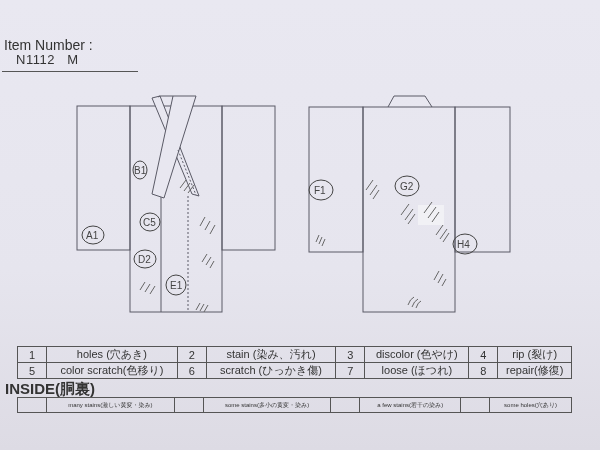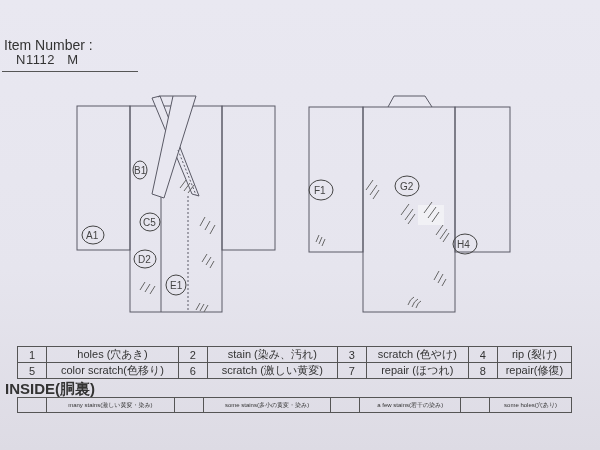--- a/index.html
+++ b/index.html
@@ -85,31 +85,31 @@
 </svg>
 
 <table class="legend">
   <tbody>
       <tr>
     <td class="num">1</td>
     <td>holes (穴あき)</td>
     <td class="num">2</td>
     <td>stain (染み、汚れ)</td>
     <td class="num">3</td>
-    <td>scratch (色やけ)</td>
+    <td>discolor (色やけ)</td>
     <td class="num">4</td>
     <td>rip (裂け)</td>
   </tr>
   <tr>
     <td class="num">5</td>
     <td>color scratch(色移り)</td>
     <td class="num">6</td>
-    <td>scratch (激しい黄変)</td>
+    <td>scratch (ひっかき傷)</td>
     <td class="num">7</td>
-    <td>repair (ほつれ)</td>
+    <td>loose (ほつれ)</td>
     <td class="num">8</td>
     <td>repair(修復)</td>
   </tr>
 </tbody>
   </table>
 
 <div class="inside-label">INSIDE(胴裏)</div>
 
 <table class="inside">
   <tbody>

